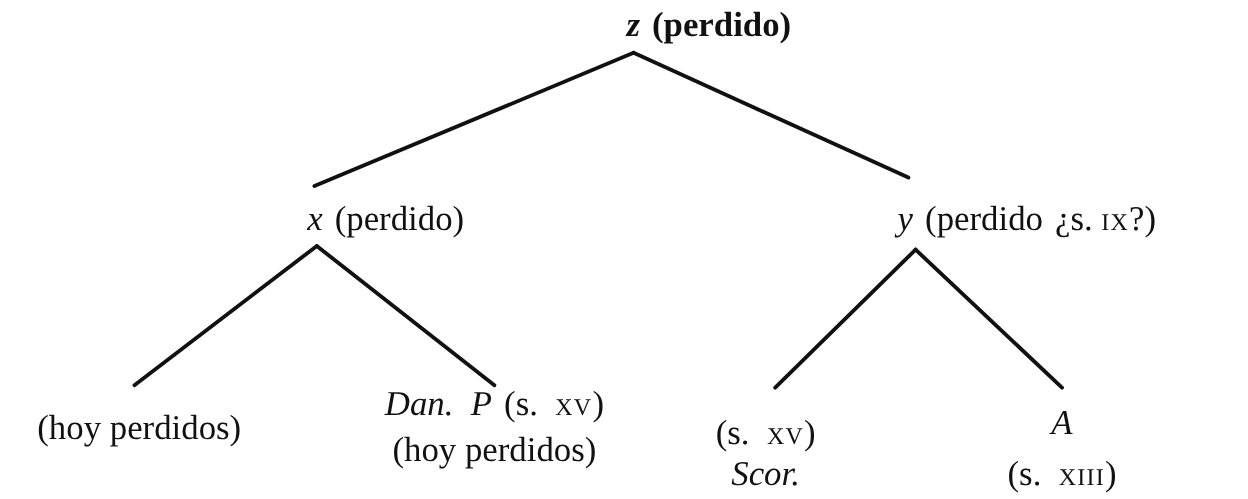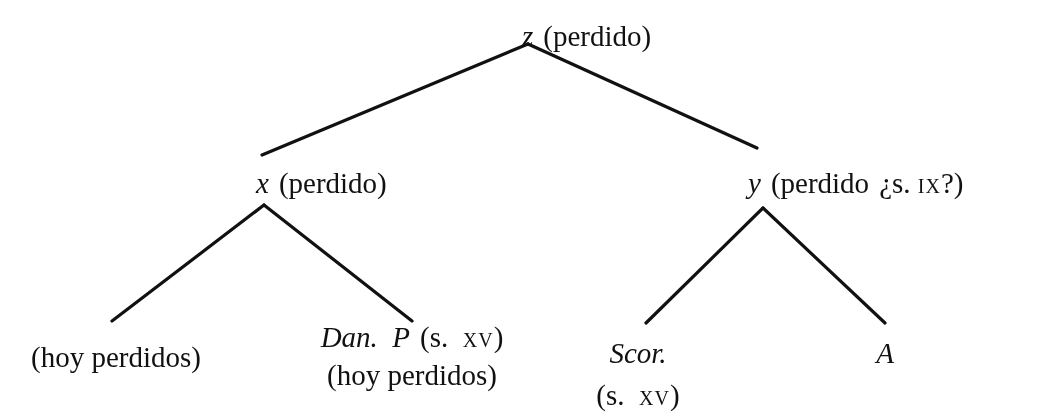--- a/index.html
+++ b/index.html
@@ -55,21 +55,21 @@
 
 <svg class="tree-lines" viewBox="0 0 1040 416" xmlns="http://www.w3.org/2000/svg">
   <line x1="528" y1="44" x2="262" y2="155"></line>
   <line x1="528" y1="44" x2="757" y2="148"></line>
   <line x1="264" y1="205" x2="112" y2="321"></line>
   <line x1="264" y1="205" x2="412" y2="321"></line>
   <line x1="763" y1="208" x2="646" y2="323"></line>
   <line x1="763" y1="208" x2="885" y2="323"></line>
 </svg>
 
-<div class="node" style="left:522px; top:19px;">
+<div class="node" style="left:522px; top:4px;font-weight:bold;">
   <span class="it">z</span><span class="sp"></span><span>(perdido)</span>
 </div>
 
 <div class="node" style="left:256px; top:166px;">
   <span class="it">x</span><span class="sp"></span><span>(perdido)</span>
 </div>
 
 <div class="node" style="left:748px; top:166px;">
   <span class="it">y</span><span class="sp"></span><span>(perdido</span><span class="sp"></span><span>¿s.</span>&nbsp;<span class="sc">ix</span><span>?)</span>
 </div>
@@ -77,19 +77,20 @@
 <div class="node" style="left:0px; top:336px; width:232px;">
   <span class="line" style="margin-top:4px;">(hoy perdidos)</span>
 </div>
 
 <div class="node" style="left:290px; top:320px; width:244px;">
   <span class="line"><span class="it" style="white-space:pre;">Dan.  P</span><span class="sp"></span><span>(s.</span>&nbsp;&nbsp;<span class="sc">xv</span><span>)</span></span>
   <span class="line" style="margin-top:4px;">(hoy perdidos)</span>
 </div>
 
 <div class="node" style="left:576px; top:336px; width:124px;">
+  <span class="line" style="margin-top:8px;"><span>(s.</span>&nbsp;&nbsp;<span class="sc">xv</span><span>)</span></span>
   <span class="line it">Scor.</span>
-  <span class="line" style="margin-top:8px;"><span>(s.</span>&nbsp;&nbsp;<span class="sc">xv</span><span>)</span></span>
 </div>
 
 <div class="node" style="left:816px; top:336px; width:138px;">
   <span class="line it">A</span>
+  <span class="line" style="margin-top:8px;"><span>(s.</span>&nbsp;&nbsp;<span class="sc">xiii</span><span>)</span></span>
 </div>
 
 </body></html>

